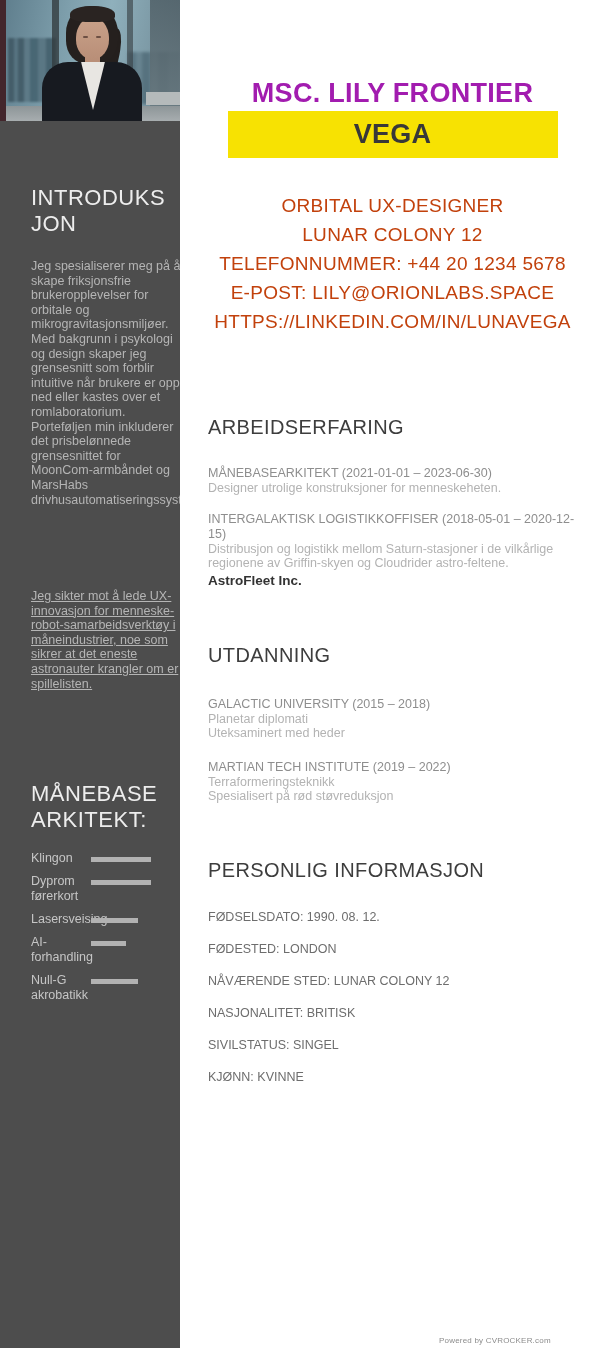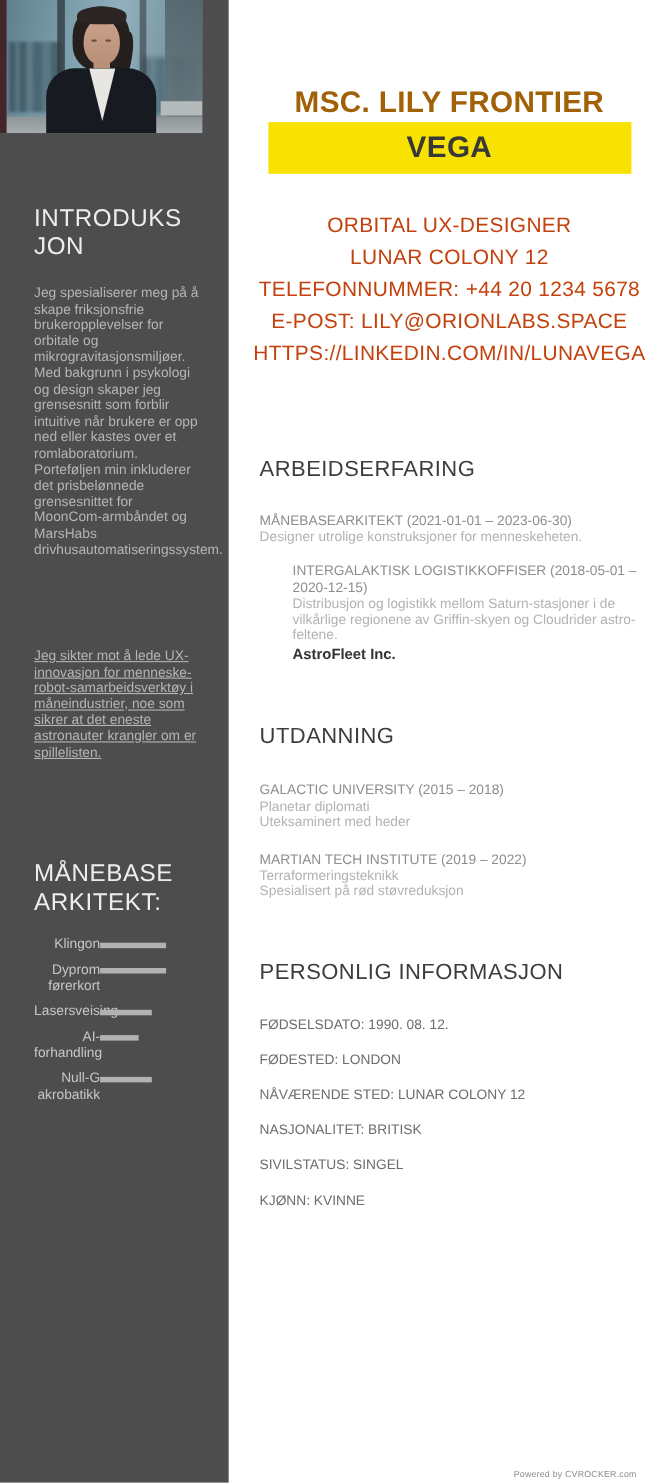--- a/index.html
+++ b/index.html
@@ -1,20 +1,20 @@
 <!DOCTYPE html>
 <html><head>
 <meta charset="utf-8">
 <style>
   html,body{margin:0;padding:0;background:#fff;}
   body{width:609px;height:1348px;overflow:hidden;font-family:"Liberation Sans",sans-serif;}
   .page{position:relative;width:609px;height:1348px;display:flex;}
 
   
-  .sidebar{width:208px;flex-shrink:0;background:#4d4d4d;overflow:hidden;position:relative;}
+  .sidebar{width:180px;flex-shrink:0;background:#4d4d4d;overflow:hidden;position:relative;}
   .photo{position:relative;width:184px;height:121px;overflow:hidden;
          background:linear-gradient(100deg,#5d7c8b 0%,#7fa0ad 35%,#8fb0bc 55%,#6a838f 100%);}
   .ph-edge{position:absolute;left:0;top:0;width:6px;height:121px;background:#43262c;}
   .ph-bldg1{position:absolute;left:8px;top:38px;width:48px;height:64px;filter:blur(1.3px);opacity:.85;
     background:linear-gradient(90deg,#3e5662 0 6px,#54707d 6px 10px,#3e5662 10px 16px,#5a7683 16px 22px,#42606d 22px 30px,#56727f 30px 38px,#3f5b68 38px 48px);}
   .ph-bldg2{position:absolute;left:128px;top:52px;width:52px;height:52px;filter:blur(1.8px);opacity:.7;
     background:linear-gradient(90deg,#4a6572 0 8px,#5f7a86 8px 14px,#47626f 14px 22px,#607b87 22px 30px,#4a6572 30px 40px,#5a7581 40px 52px);}
   .ph-mull1{position:absolute;left:52px;top:0;width:7px;height:110px;background:#333c40;opacity:.8;}
   .ph-mull2{position:absolute;left:127px;top:0;width:6px;height:102px;background:#3a4448;opacity:.65;}
   .ph-wall{position:absolute;left:150px;top:0;width:34px;height:121px;background:linear-gradient(#4e5d64,#6a797f);opacity:.8;}
@@ -30,34 +30,34 @@
   .ph-suit{position:absolute;left:42px;top:62px;width:100px;height:60px;background:#171a20;border-radius:26px 26px 0 0;}
   .ph-shirt{position:absolute;left:76px;top:62px;width:34px;height:48px;background:#e8e6e2;clip-path:polygon(15% 0,85% 0,50% 100%);}
 
   .side-inner{padding:64px 0 0 31px;}
   .side-title{width:135px;word-break:break-all;font-size:22px;line-height:26px;color:#ededed;font-weight:400;letter-spacing:.5px;}
   .side-par{width:150px;font-size:12.5px;line-height:14.6px;color:#b5b5b5;margin-top:22px;}
   .side-par + .side-par{margin-top:82px;text-decoration:underline;}
   .skills-title{margin-top:90px;}
   .skills{margin-top:18px;}
   .skill{position:relative;margin-bottom:8px;min-height:15px;}
-  .skill-label{position:relative;z-index:1;width:60px;font-size:12.5px;line-height:15px;color:#c6c6c6;text-align:right;}
+  .skill-label{position:relative;z-index:1;width:60px;font-size:12.5px;line-height:15px;color:#c6c6c6;}
   .skill-bar{position:absolute;z-index:2;left:60px;top:6px;height:5px;background:#b2b2b2;}
 
   
   .main{position:relative;width:425px;background:#ffffff;}
-  .name1{margin-top:78px;text-align:center;font-size:27px;line-height:30px;font-weight:bold;color:#a16207;letter-spacing:.3px;}
+  .name1{margin-top:78px;text-align:center;font-size:27px;line-height:30px;font-weight:bold;color:#a21caf;letter-spacing:.3px;}
   .name2wrap{position:relative;height:47px;margin-top:3px;}
   .yellow-bar{position:absolute;left:50%;transform:translateX(-50%);top:0;width:330px;height:47px;background:#F7E202;}
   .name2{position:relative;text-align:center;font-size:27px;line-height:47px;font-weight:bold;color:#383838;letter-spacing:.3px;}
   .contact{margin-top:33px;text-align:center;font-size:19px;line-height:29px;color:#c2410c;letter-spacing:.3px;}
   .sec-title{margin:0 0 0 28px;font-size:20px;line-height:23px;color:#3d3d3d;font-weight:400;letter-spacing:.4px;}
   .t-exp{margin-top:80px;} .t-edu{margin-top:55px;} .t-pers{margin-top:56px;}
   .jobs{margin:27px 0 0 28px;max-width:372px;}
-  .job+.job{margin-top:17px;margin-left:30px;}
+  .job+.job{margin-top:17px;}
   .job-title{font-size:12.5px;line-height:15px;color:#8e8e8e;}
   .job-desc{font-size:12.5px;line-height:14px;color:#b3b3b3;}
   .job-co{margin-top:2px;font-size:13.5px;line-height:17px;font-weight:bold;color:#333333;}
   .schools{margin:30px 0 0 28px;max-width:372px;}
   .school+.school{margin-top:20px;}
   .school-name{font-size:12.5px;line-height:15px;color:#8e8e8e;}
   .school-line{font-size:12.5px;line-height:14px;color:#b3b3b3;}
   .pers-list{margin:28px 0 0 28px;}
   .pers-line{font-size:12.5px;line-height:14px;color:#6d6d6d;margin-bottom:18px;}
   .footer{position:absolute;left:259px;top:1336px;font-size:8px;color:#8c8c8c;letter-spacing:.2px;}

